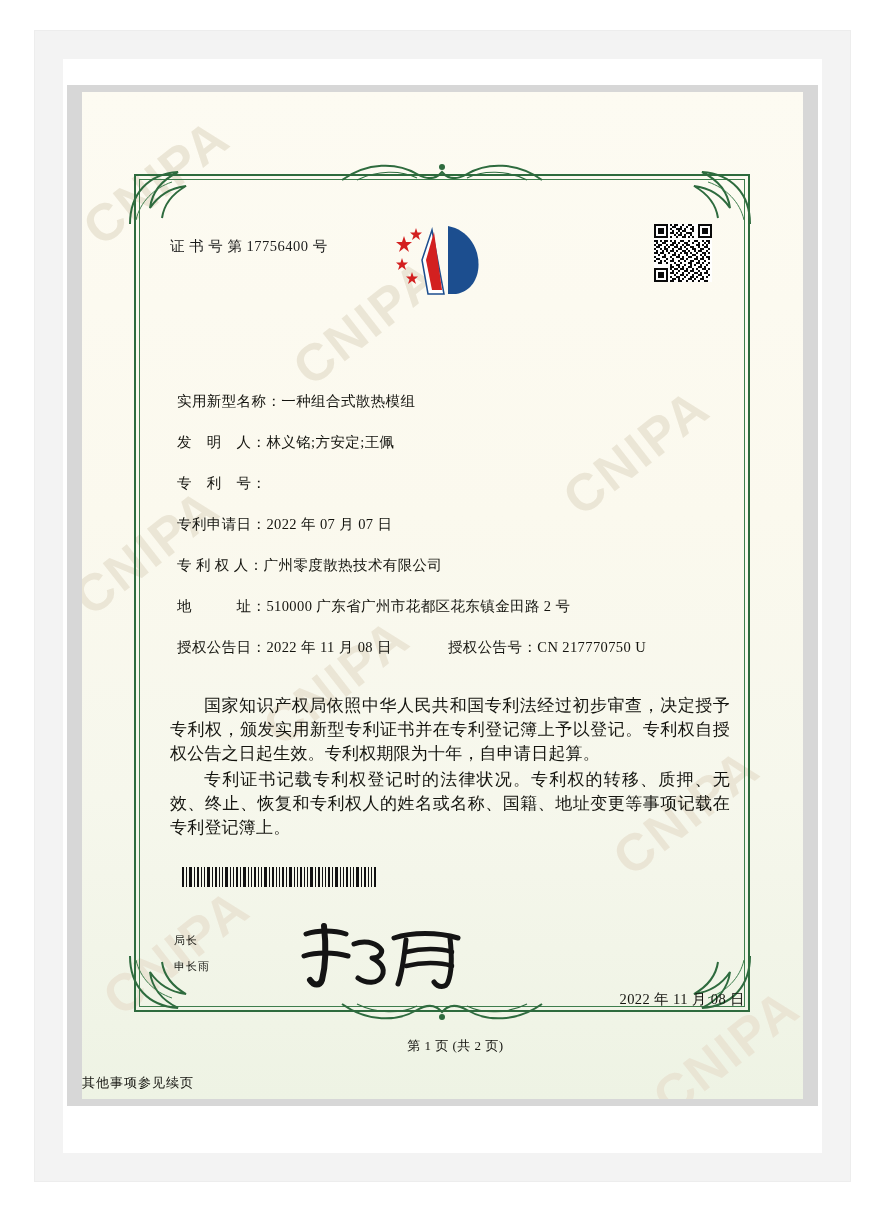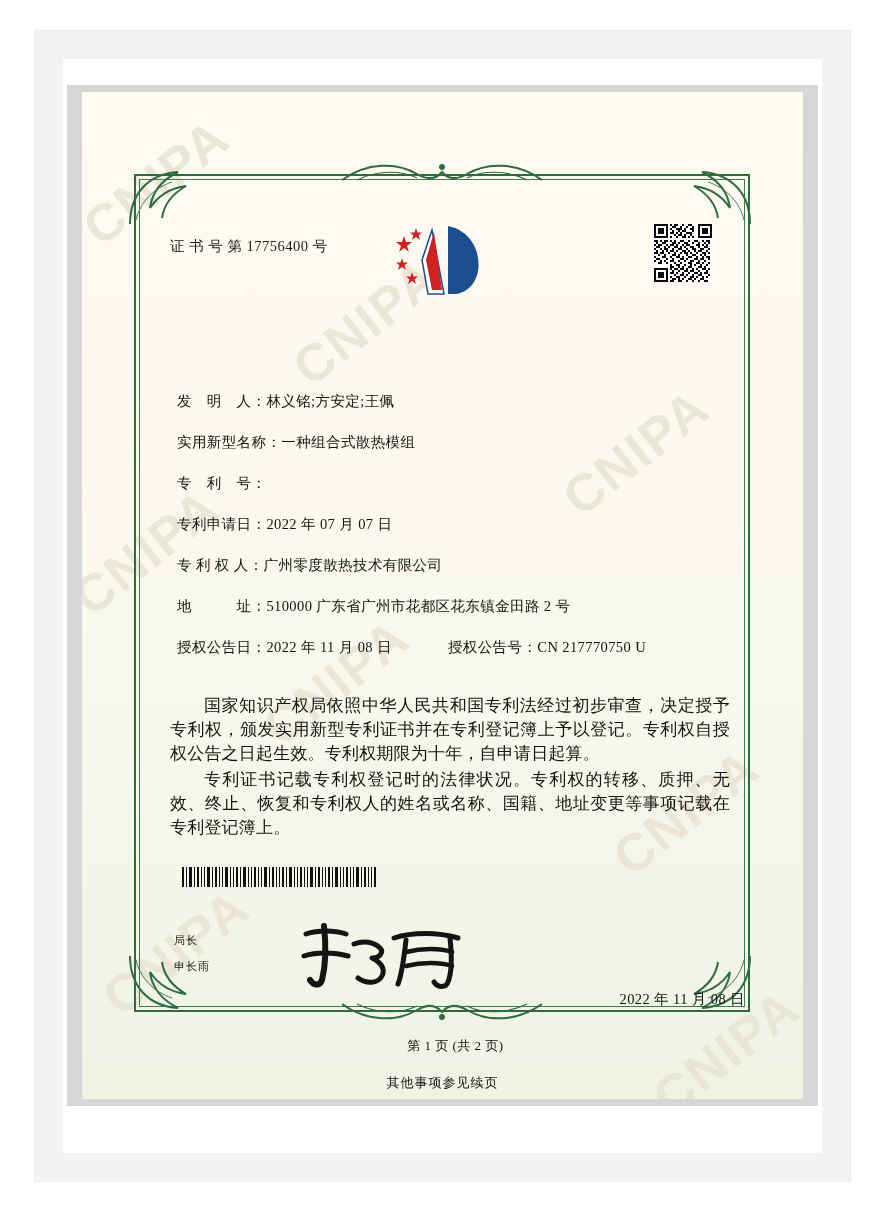--- a/index.html
+++ b/index.html
@@ -216,21 +216,20 @@
     text-align: center;
     font-size: 13px;
     color: #14140f;
     letter-spacing: .5px;
     padding-left: 26px;
   }
   .footer-note {
     position: absolute;
     left: 0; right: 0;
     top: 982px;
-    text-align: center;
     font-size: 13px;
     color: #14140f;
     letter-spacing: 1px;
   }
 </style>
 </head>
 <body>
 
 <div class="page-outer">
   <div class="frame-1"></div>
@@ -522,26 +521,26 @@
             <rect x="19" y="28" width="1" height="1"></rect>
           <rect x="22" y="28" width="1" height="1"></rect>
             <rect x="25" y="28" width="2" height="1"></rect>
         </g>
       </svg>
     </div>
 
 
     <div class="fields">
       <div class="field-row">
+        <span class="field-label">实用新型名称：</span>
+        <span class="field-value">一种组合式散热模组</span>
+      </div>
+      <div class="field-row">
         <span class="field-label">发　明　人：</span>
         <span class="field-value">林义铭;方安定;王佩</span>
-      </div>
-      <div class="field-row">
-        <span class="field-label">实用新型名称：</span>
-        <span class="field-value">一种组合式散热模组</span>
       </div>
       <div class="field-row">
         <span class="field-label">专　利　号：</span>
       </div>
       <div class="field-row">
         <span class="field-label">专利申请日：</span>
         <span class="field-value">2022 年 07 月 07 日</span>
       </div>
       <div class="field-row">
         <span class="field-label">专 利 权 人：</span>

